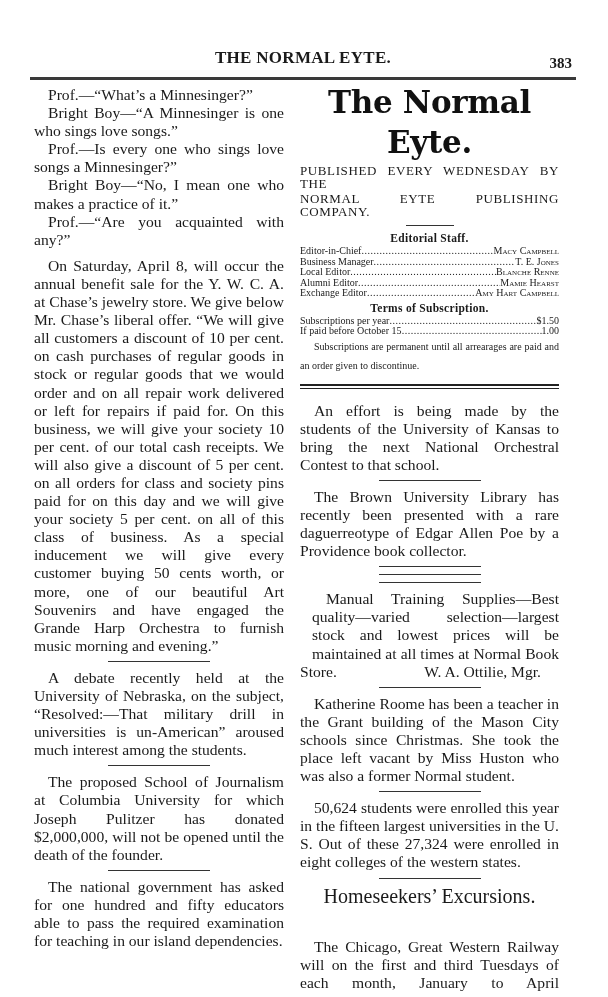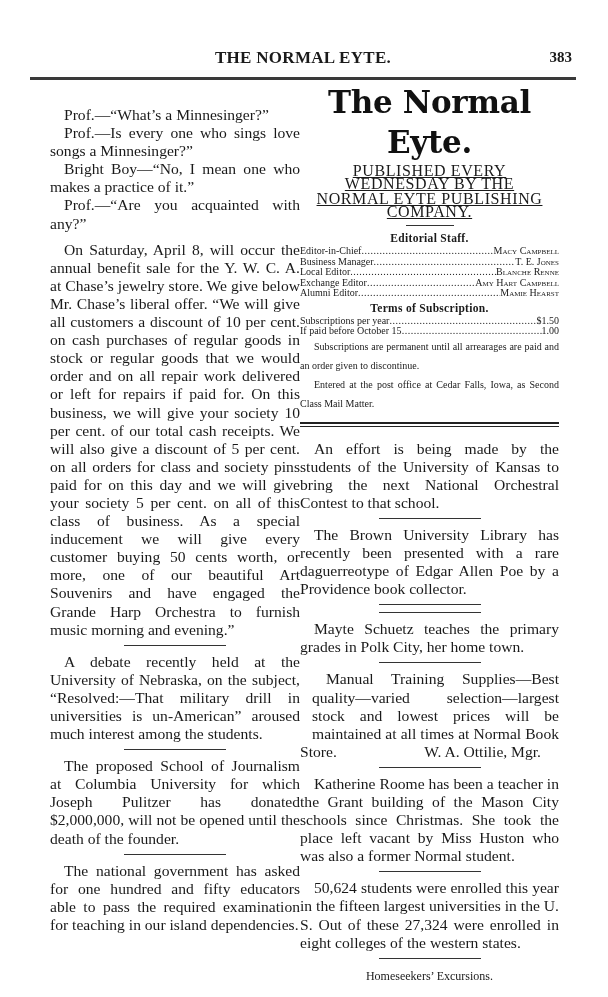--- a/index.html
+++ b/index.html
@@ -29,21 +29,21 @@
       top: 0;
       text-align: center;
       font-family: "Liberation Serif", "DejaVu Serif", serif;
       font-weight: bold;
       font-size: 17px;
       letter-spacing: 0.3px;
     }
     .page-number {
       position: absolute;
       right: 4px;
-      top: 1px;
+      top: 7px;
       font-family: "Liberation Serif", serif;
       font-weight: bold;
       font-size: 15px;
     }
     .head-rule {
       position: absolute;
       left: 30px;
       top: 77px;
       width: 546px;
       height: 3px;
@@ -51,23 +51,22 @@
     }
     .col {
       position: absolute;
       top: 86px;
       font-family: "Liberation Serif", "DejaVu Serif", serif;
       font-size: 15.6px;
       line-height: 18.1px;
       text-align: justify;
     }
     .col-left {
-      left: 50px;
+      left: 34px;
       width: 250px;
-      margin-top: 20px;
     }
     .col-right {
       left: 300px;
       width: 259px;
     }
     .para {
       margin: 0;
       text-indent: 14px;
     }
     .para + .para { margin-top: 0; }
@@ -91,26 +90,24 @@
       font-weight: bold;
       font-size: 31px;
       text-align: center;
       line-height: 40px;
       letter-spacing: -0.3px;
       margin-top: -4px;
       color: #111;
     }
     .masthead-sub {
       font-family: "Liberation Serif", serif;
-      font-size: 16px;
+      font-size: 13px;
       line-height: 13px;
-      text-align: center;
       letter-spacing: 0.6px;
       margin-top: 2px;
-      text-decoration: underline;
     }
     .masthead-rule {
       width: 48px;
       height: 1px;
       background: #333;
       margin: 7px auto 5px auto;
     }
     .section-heading {
       font-family: Liberation Serif, serif;
       font-weight: bold;
@@ -157,36 +154,37 @@
       border-bottom: 1px solid #222;
       box-sizing: border-box;
     }
     .sig-line {
       display: flex;
       justify-content: space-between;
       padding-right: 18px;
     }
     .centered-heading {
       text-align: center;
-      font-size: 12px;
+      font-size: 20px;
       line-height: 20px;
     }
   </style>
 </head>
 <body>
 
 <div class="running-head">
   <div class="running-title">THE NORMAL EYTE.</div>
   <div class="page-number">383</div>
 </div>
 <div class="head-rule"></div>
 
 <div class="col col-left">
   <div class="item">
     <p class="para">Prof.—“What’s a Minnesinger?”</p>
+    <p class="para">Bright Boy—“A Minnesinger is one who sings love songs.”</p>
     <p class="para">Prof.—Is every one who sings love songs a Minnesinger?”</p>
     <p class="para">Bright Boy—“No, I mean one who makes a practice of it.”</p>
     <p class="para">Prof.—“Are you acquainted with any?”</p>
   </div>
   <div class="item gap8">
     <p class="para">On Saturday, April 8, will occur the annual benefit sale for the Y. W. C. A. at Chase’s jewelry store. We give below Mr. Chase’s liberal offer. “We will give all customers a discount of 10 per cent. on cash purchases of regular goods in stock or regular goods that we would order and on all repair work delivered or left for repairs if paid for. On this business, we will give your society 10 per cent. of our total cash receipts. We will also give a discount of 5 per cent. on all orders for class and society pins paid for on this day and we will give your society 5 per cent. on all of this class of business. As a special inducement we will give every customer buying 50 cents worth, or more, one of our beautiful Art Souvenirs and have engaged the Grande Harp Orchestra to furnish music morning and evening.”</p>
   </div>
   <div class="short-rule"></div>
   <div class="item">
     <p class="para">A debate recently held at the University of Nebraska, on the subject, “Resolved:—That military drill in universities is un-American” aroused much interest among the students.</p>
@@ -218,58 +216,54 @@
         <span class="role">Business Manager</span>
         <span class="dots"></span>
         <span class="name">T. E. Jones</span>
       </div>
       <div class="staff-row">
         <span class="role">Local Editor</span>
         <span class="dots"></span>
         <span class="name">Blanche Renne</span>
       </div>
       <div class="staff-row">
+        <span class="role">Alumni Editor</span>
+        <span class="dots"></span>
+        <span class="name">Mamie Hearst</span>
+      </div>
+      <div class="staff-row">
         <span class="role">Exchange Editor</span>
         <span class="dots"></span>
         <span class="name">Amy Hart Campbell</span>
-      </div>
-      <div class="staff-row">
-        <span class="role">Alumni Editor</span>
-        <span class="dots"></span>
-        <span class="name">Mamie Hearst</span>
       </div>
     </div>
     <div class="section-heading" style="margin-top:2px;">Terms of Subscription.</div>
     <div class="staff-row">
       <span class="role">Subscriptions per year</span>
       <span class="dots"></span>
       <span class="role">$1.50</span>
     </div>
     <div class="staff-row">
       <span class="role">If paid before October 15</span>
       <span class="dots"></span>
       <span class="role">1.00</span>
     </div>
     <div class="terms-text indent">Subscriptions are permanent until all arrearages are paid and an order given to discontinue.</div>
-    <div class="terms-text indent">Entered at the post office at Cedar Falls, Iowa, as Second Class Mail Matter.</div>
     <div class="double-rule"></div>
   </div>
 
   <div class="item" style="margin-top:13px;">
     <p class="para">An effort is being made by the students of the University of Kansas to bring the next National Orchestral Contest to that school.</p>
   </div>
   <div class="short-rule"></div>
   <div class="item">
     <p class="para">The Brown University Library has recently been presented with a rare daguerreotype of Edgar Allen Poe by a Providence book collector.</p>
   </div>
   <div class="short-rule"></div>
   <div class="short-rule"></div>
-  <div class="item">
-    <p class="para">Mayte Schuetz teaches the primary grades in Polk City, her home town.</p>
-  </div>
   <div class="short-rule"></div>
   <div class="item">
     <p class="para" style="text-align-last:justify;margin-left:12px;">Manual Training Supplies—Best quality—varied selection—largest stock and lowest prices will be maintained at all times at Normal Book</p>
     <div class="sig-line">
       <span>Store.</span>
       <span class="sig-name">W. A. Ottilie, Mgr.</span>
     </div>
   </div>
   <div class="short-rule"></div>
   <div class="item">

